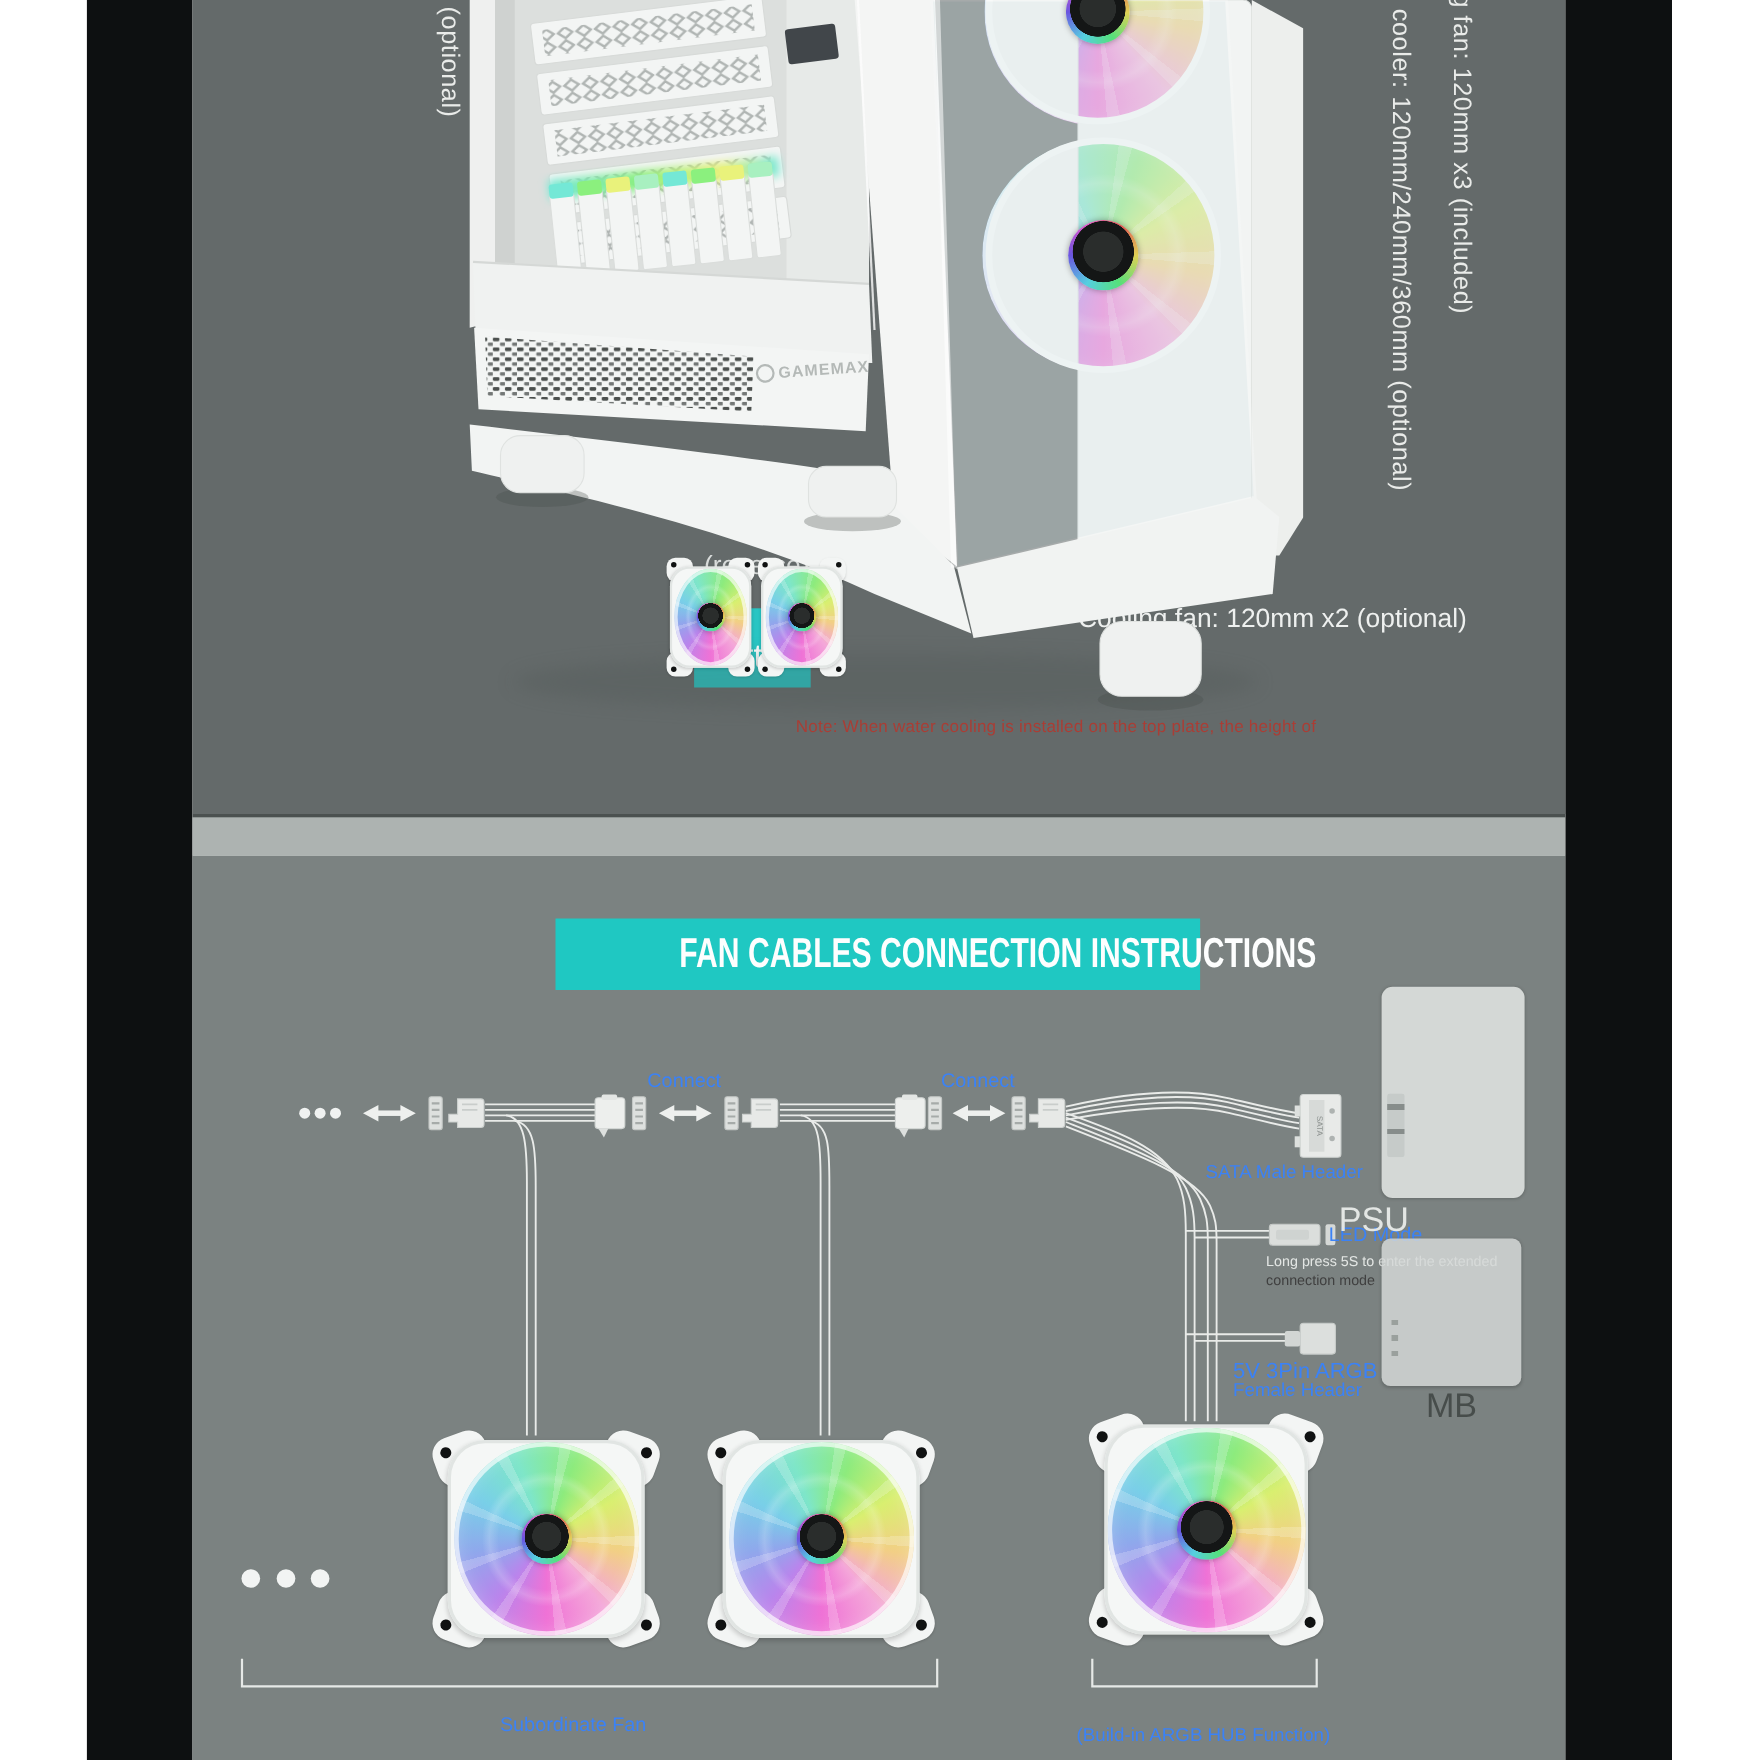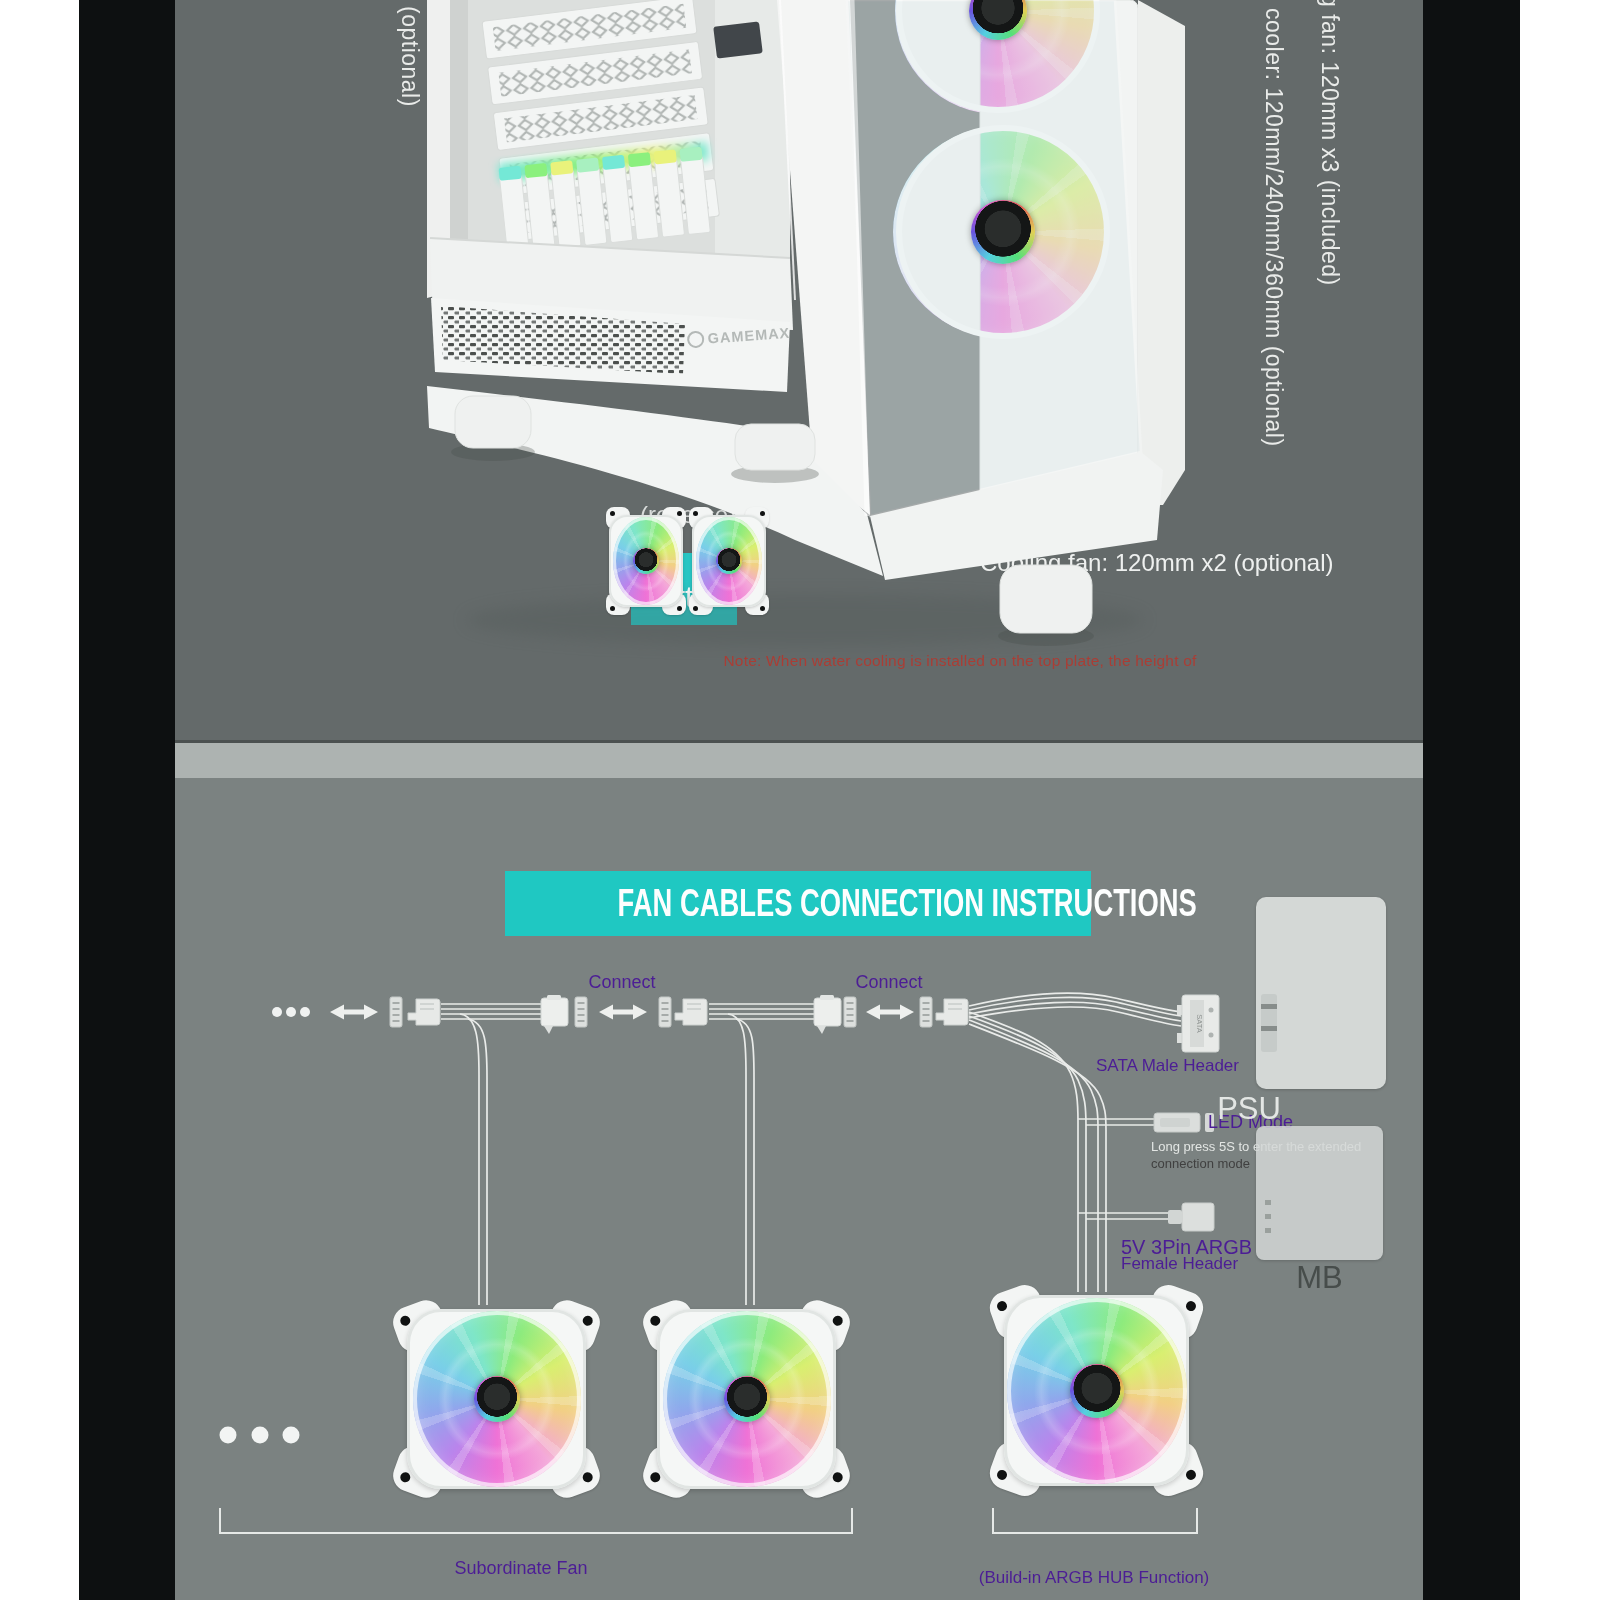--- a/index.html
+++ b/index.html
@@ -19,23 +19,23 @@
        color:#e9ebe9;font-size:23px;letter-spacing:.5px;}
   
   .reverse{left:448px;top:501px;width:130px;text-align:center;color:#d9dcdb;font-size:24px;}
   .chip{left:456px;top:553px;width:106px;height:72px;background:#28c5c3;
         color:#fcfdfd;font-size:30px;box-sizing:border-box;padding:27px 0 0 9px;}
   .coolnote{left:805px;top:549px;color:#eef0ef;font-size:24px;}
   .warn{left:375px;width:820px;text-align:center;color:#b03a31;font-size:15.5px;
         filter:blur(.6px);opacity:.92;letter-spacing:.2px;}
   
   .title-chip{left:505px;top:835px;width:586px;height:65px;background:#1fc8c2;
-      color:#fdfefe;text-align:center;line-height:65px;font-size:38px;font-weight:bold;margin-top:36px;}
+      color:#fdfefe;text-align:center;line-height:65px;font-size:38px;font-weight:bold;}
   .title-chip span{display:inline-block;transform:scaleX(.72);transform-origin:center;white-space:nowrap;}
-  .lbl{position:absolute;color:#4c1d95;}
+  .lbl{position:absolute;color:#3b82f6;}
   .lbl.c{text-align:center;}
   svg.overlay{position:absolute;left:0;top:0;width:1600px;height:1600px;z-index:2;pointer-events:none;}
   
   .gbox{position:absolute;background:#d4d8d6;border-radius:10px;z-index:3;box-shadow:0 1px 3px rgba(0,0,0,.18);}
   .psu-slot{position:absolute;left:5px;top:97px;width:16px;height:58px;border-radius:3px;
       background-color:#c6cbc9;
       background-image:linear-gradient(180deg,transparent 0 10px,#878d8b 10px 15px,transparent 15px 32px,#878d8b 32px 37px,transparent 37px);}
   .mb-pins{position:absolute;left:9px;top:74px;width:6px;height:36px;
       background:repeating-linear-gradient(180deg,#9aa09d 0 5px,transparent 5px 14px);}
   .boxlbl{position:absolute;text-align:center;font-size:31px;z-index:4;}

